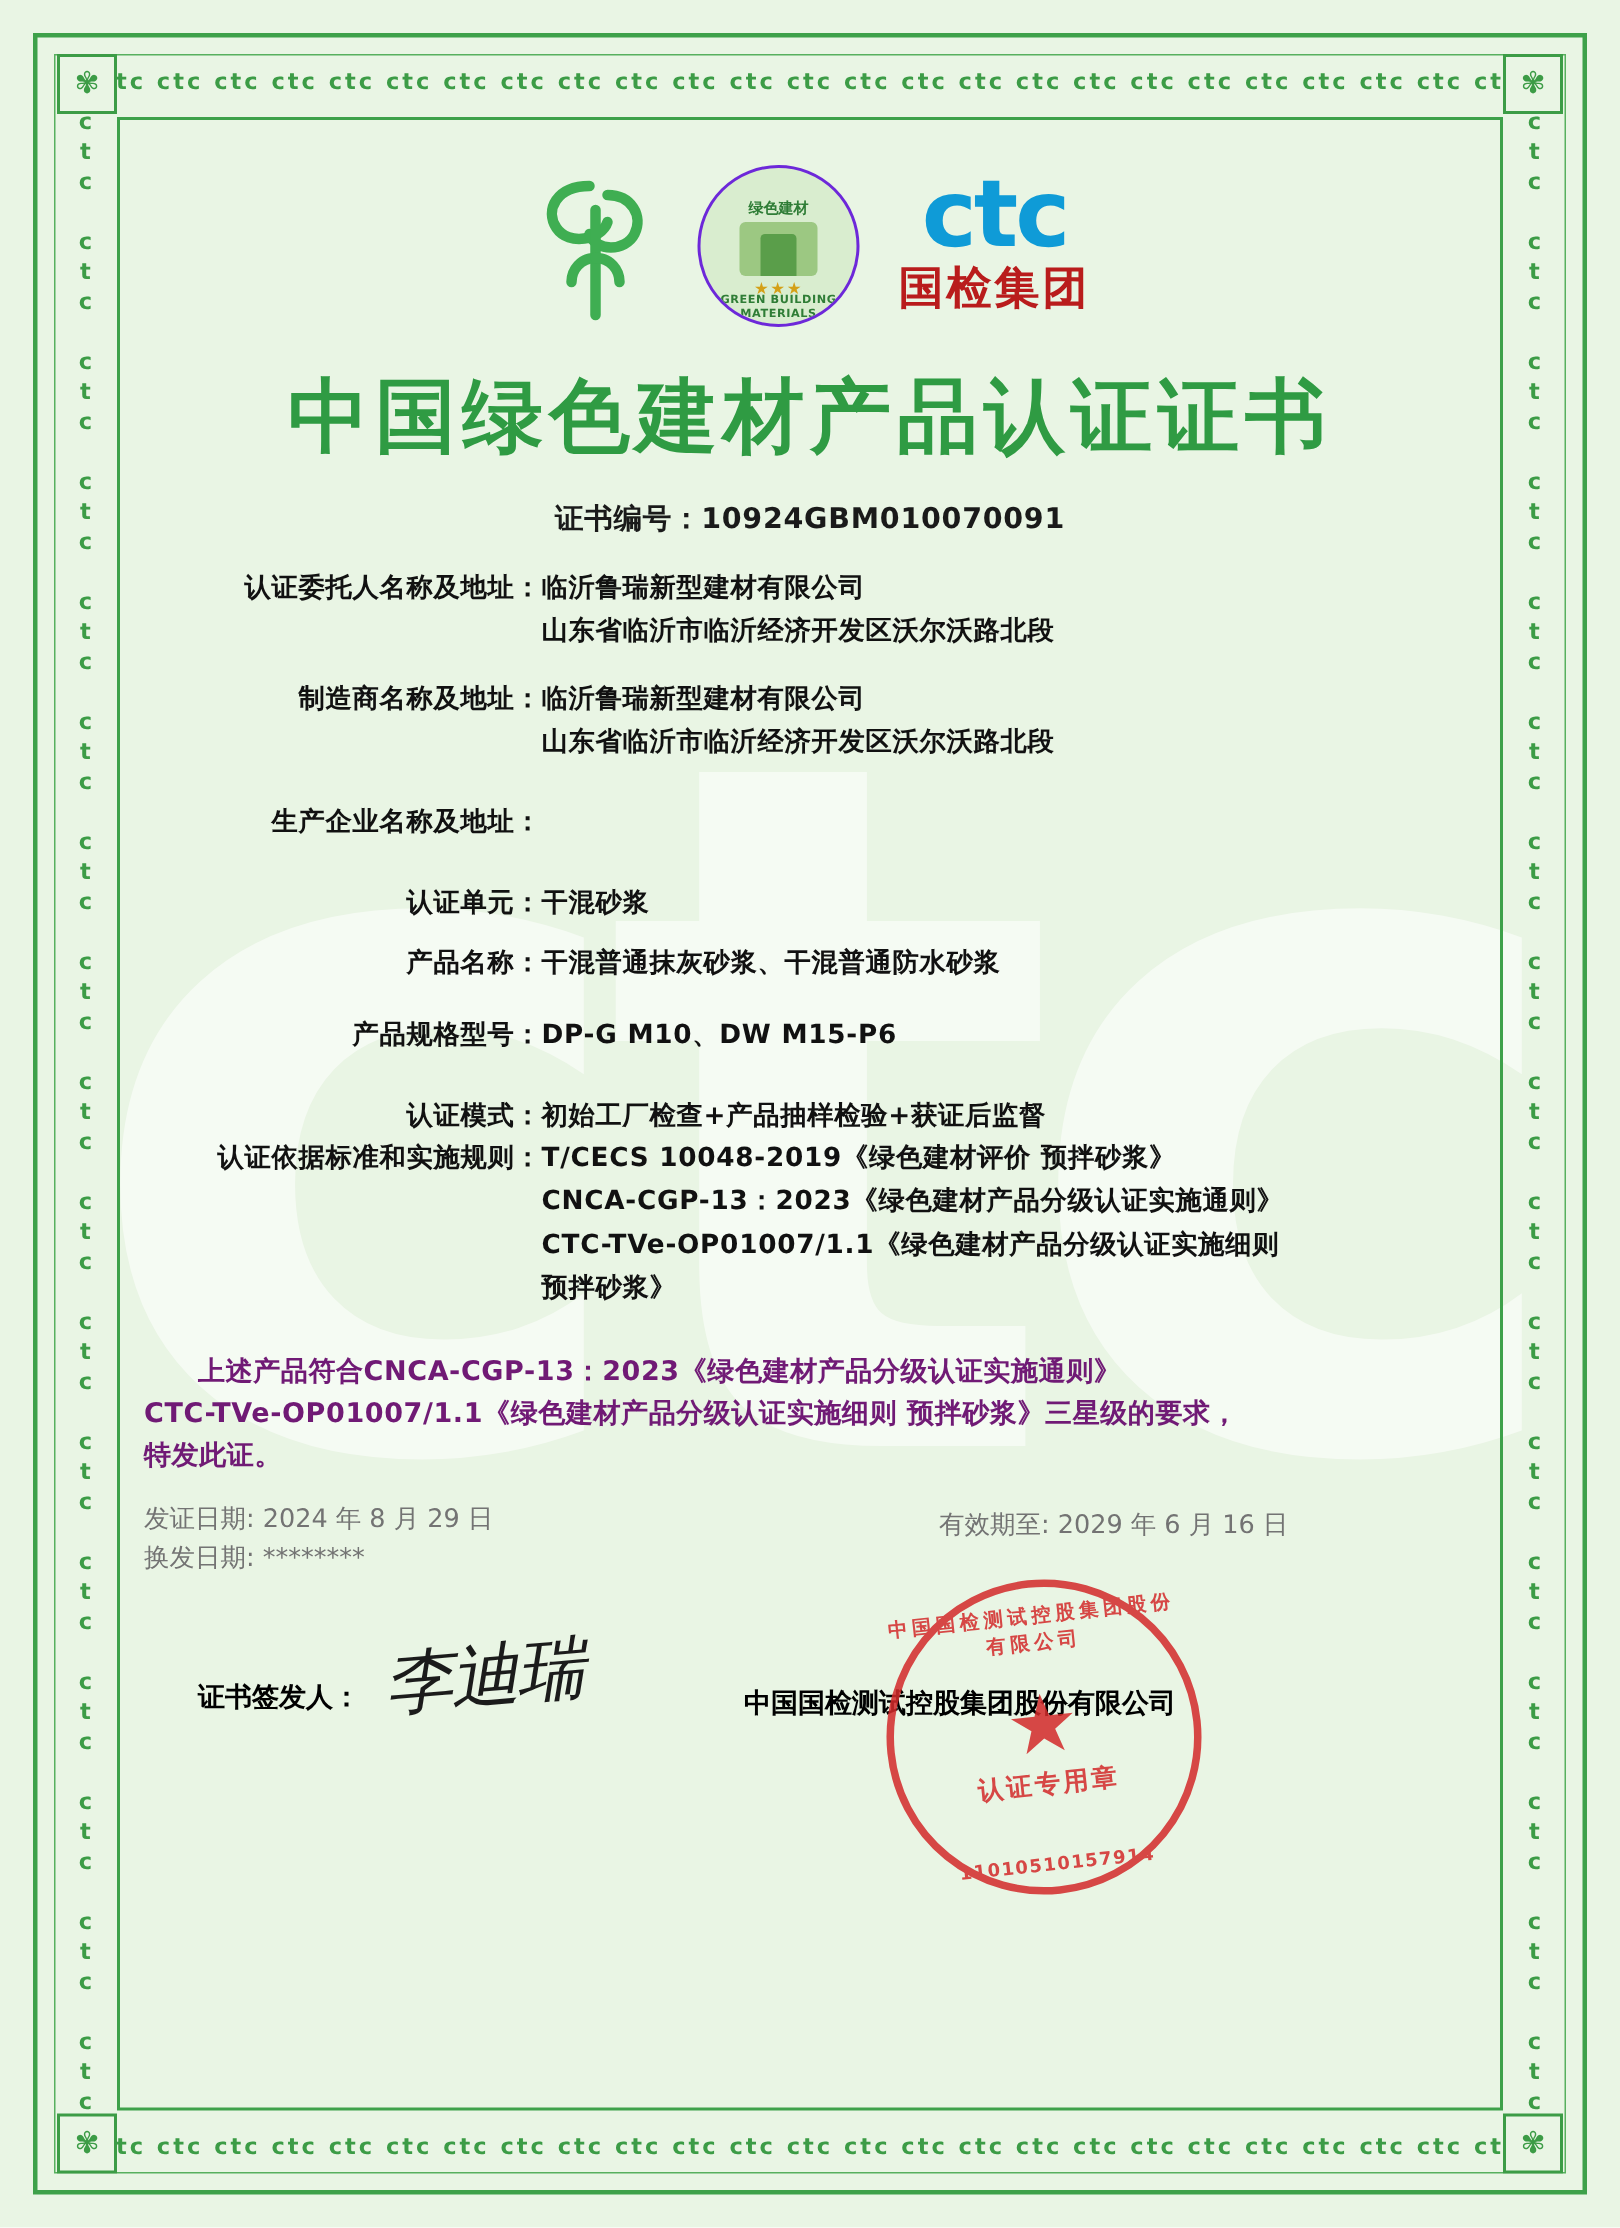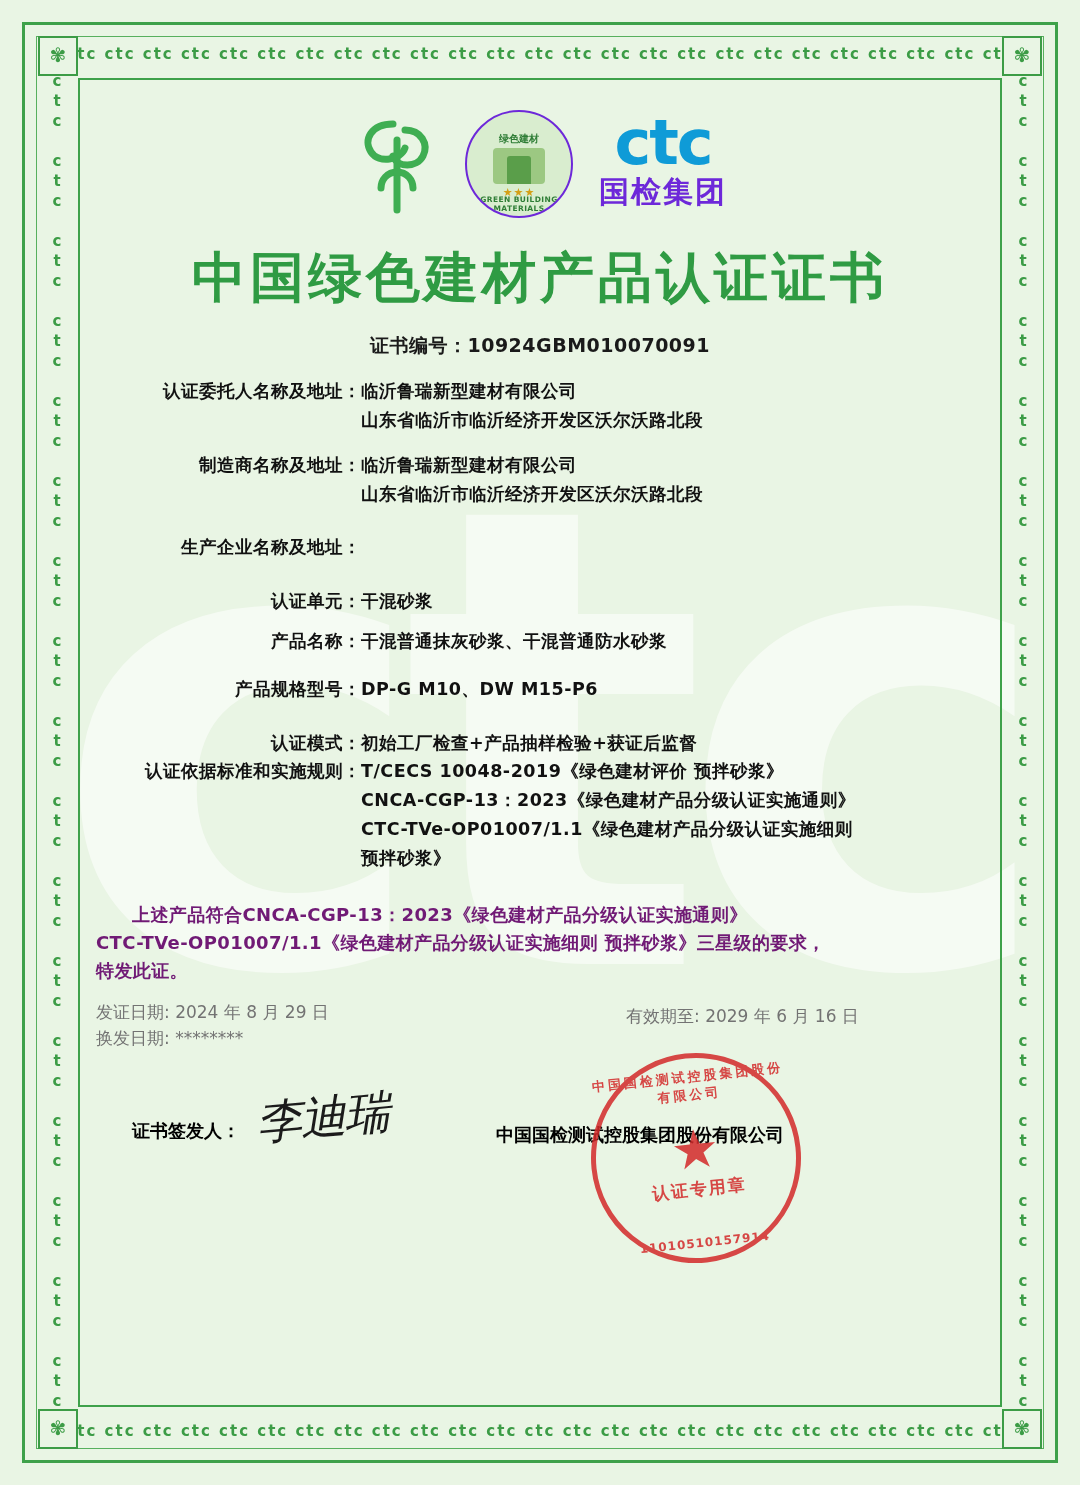--- a/index.html
+++ b/index.html
@@ -174,21 +174,21 @@
     font-size: 62px;
     font-weight: bold;
     color: #0f9bd7;
     line-height: 0.9;
     letter-spacing: -2px;
     font-family: "DejaVu Sans", sans-serif;
   }
   .logo-ctc .ctc-cn {
     font-size: 30px;
     font-weight: bold;
-    color: #6d28d9;
+    color: #b91c1c;
     letter-spacing: 2px;
     margin-top: 2px;
   }
 
   
   .title {
     text-align: center;
     font-size: 54px;
     font-weight: bold;
     color: #2f9b43;

